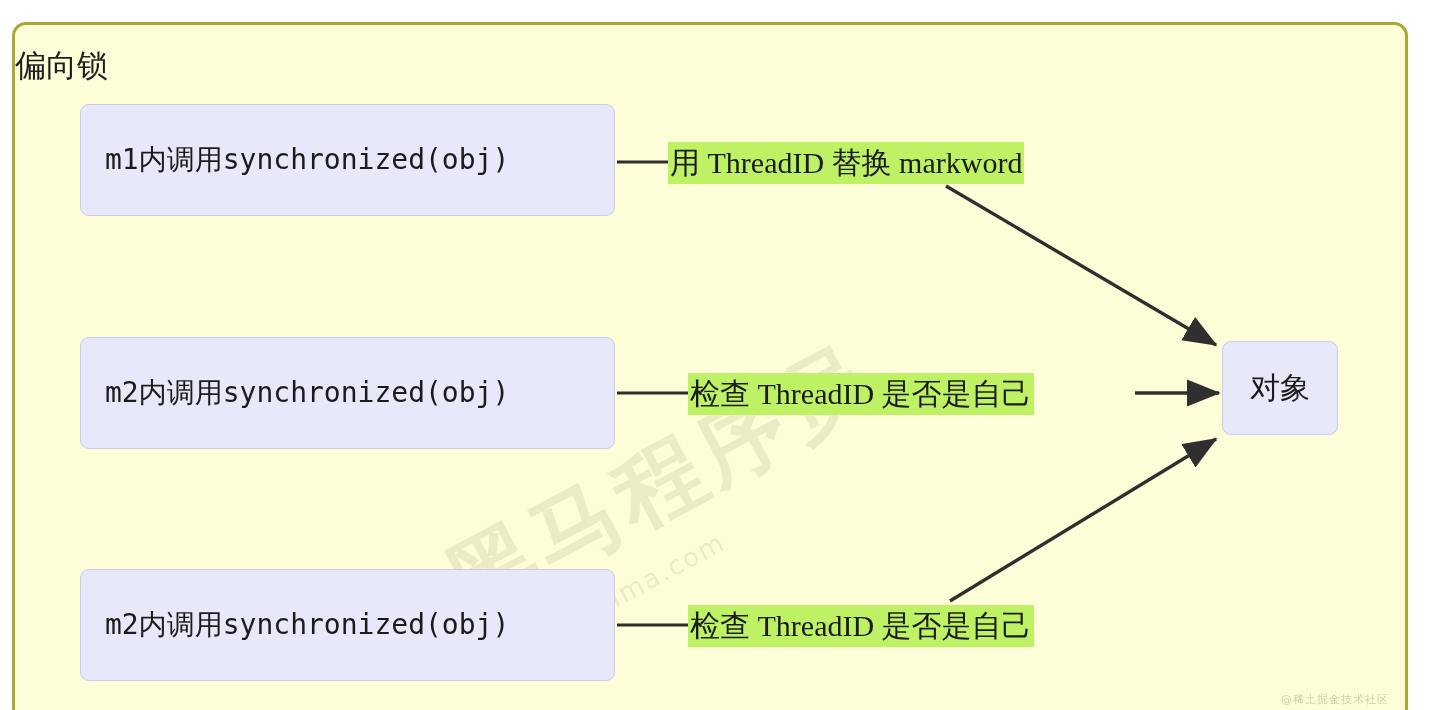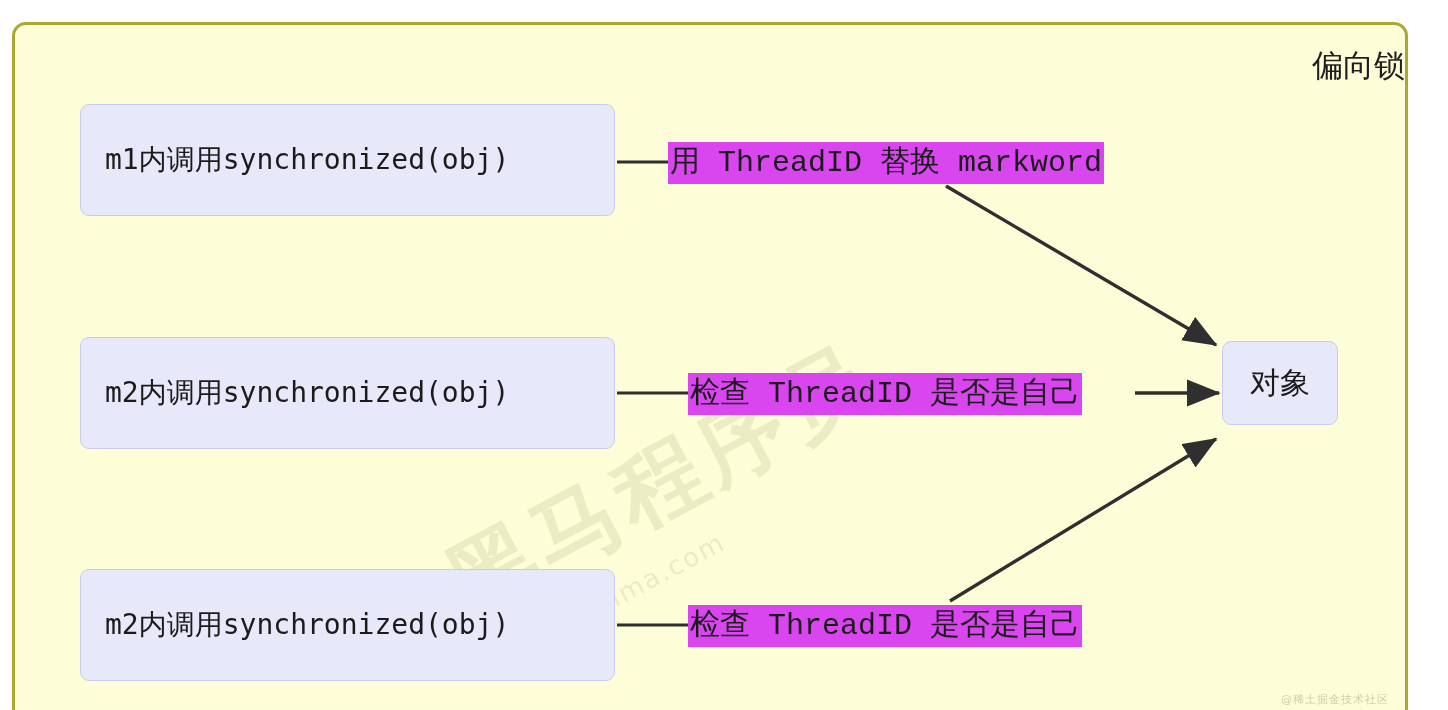--- a/index.html
+++ b/index.html
@@ -31,21 +31,21 @@
     background: #fdfdd8;
     border: 3px solid #aaa833;
     border-radius: 14px;
   }
 
   .subgraph-title {
     position: absolute;
     left: 0;
     top: 22px;
     width: 100%;
-    text-align: right;
+    text-align: left;
     font-size: 31px;
     line-height: 36px;
     color: #1f1f1f;
     font-family: "DejaVu Sans", "Liberation Sans", sans-serif;
     white-space: nowrap;
   }
 
   
   .wm-center {
     position: absolute;
@@ -124,32 +124,32 @@
     letter-spacing: 0px;
   }
   #node-m1 { top: 104px; }
   #node-m2a { top: 337px; }
   #node-m2b { top: 569px; }
 
   #node-object {
     left: 1222px;
     top: 341px;
     width: 116px;
-    height: 84px;
+    height: 94px;
     justify-content: center;
     font-size: 30px;
     font-family: "DejaVu Sans", "Liberation Sans", sans-serif;
   }
 
   
   .edge-label {
     position: absolute;
-    background: #d946ef;
+    background: #bef264;
     color: #1b1b1b;
-    font-family: Liberation Mono, monospace;
+    font-family: Liberation Serif, serif;
     font-size: 30px;
     line-height: 40px;
     white-space: nowrap;
     padding: 1px 2px;
   }
   #label-1 { left: 668px; top: 142px; }
   #label-2 { left: 688px; top: 373px; }
   #label-3 { left: 688px; top: 605px; }
 </style>
 </head>

